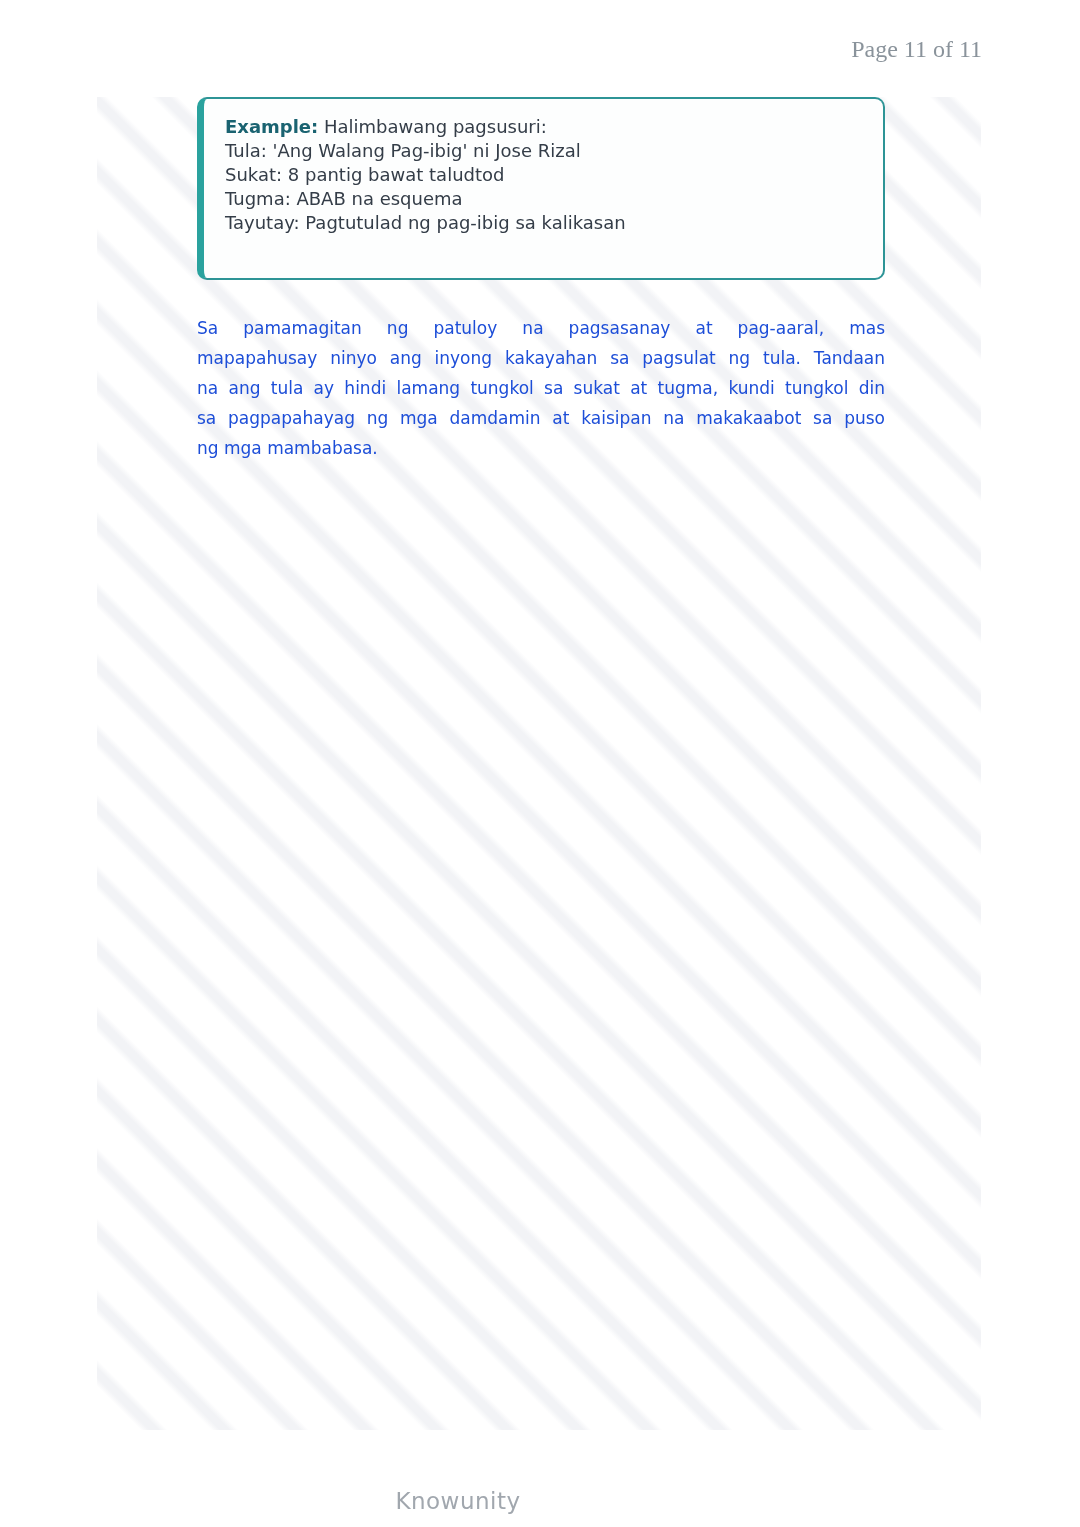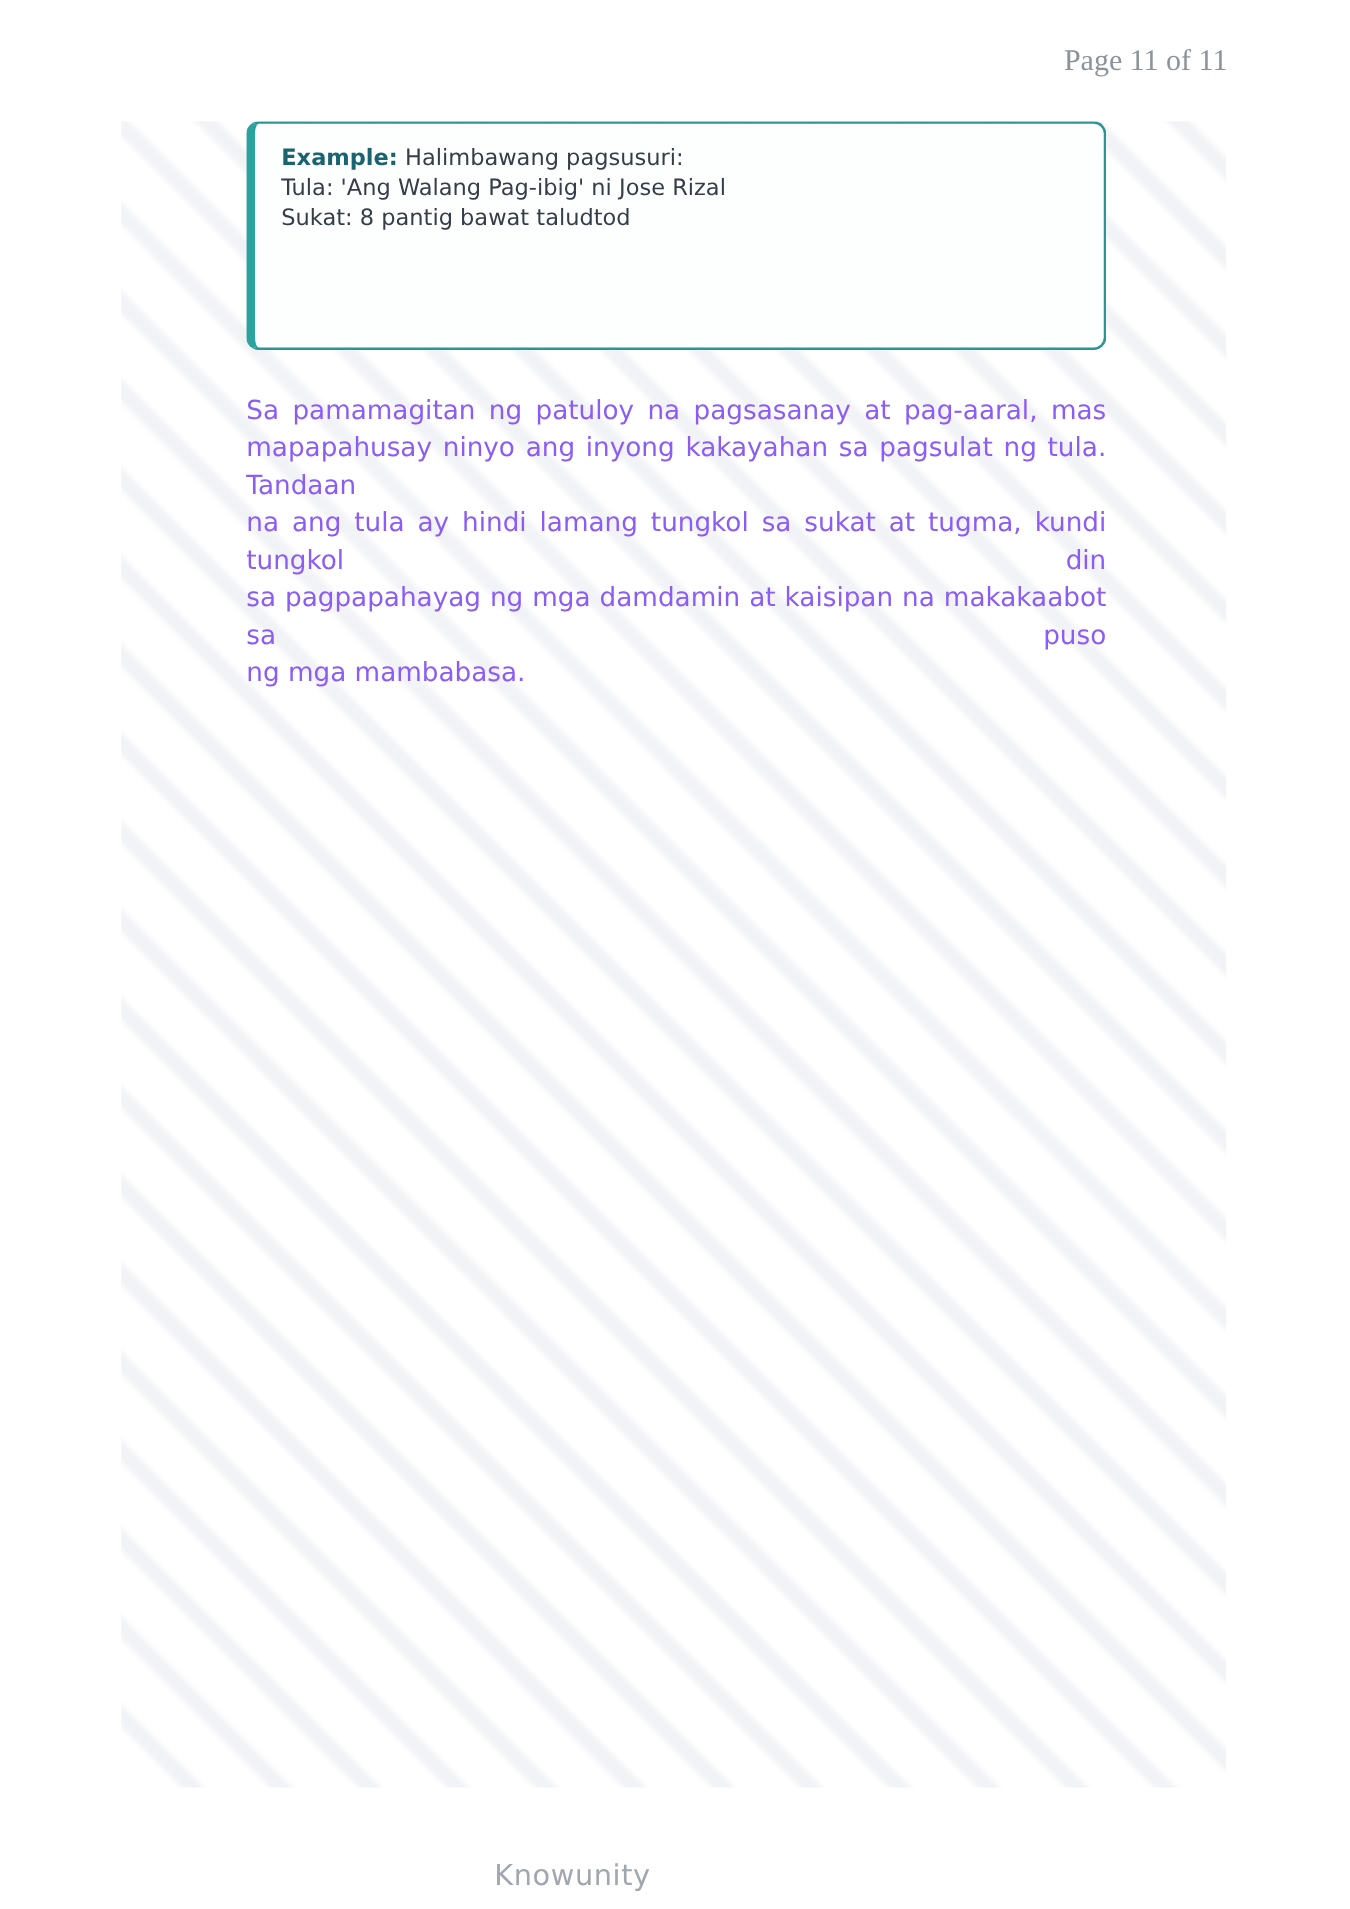--- a/index.html
+++ b/index.html
@@ -49,23 +49,23 @@
     line-height: 24px;
     color: #343d48;
   }
   .box-line { white-space: nowrap; }
   .box-label { font-weight: bold; color: #1a6371; }
 
   .body-paragraph {
     position: absolute;
     left: 197px; top: 313px;
     width: 688px;
-    font-size: 21px;
+    font-size: 17px;
     line-height: 30px;
-    color: #8b5cf6;
+    color: #1d4ed8;
   }
   .para-line { text-align: justify; text-align-last: justify; }
   .para-line.last { text-align-last: left; }
 
   .footer-brand {
     position: absolute;
     top: 1488px; left: 0;
     width: 916px;
     text-align: center;
     font-size: 23px;
@@ -82,20 +82,22 @@
 
   <div class="page-indicator">Page 11 of 11</div>
 
   <div class="example-box">
     <p class="box-line">
       <span class="box-label">Example:</span>
       <span>Halimbawang pagsusuri:</span>
     </p>
     <p class="box-line">Tula: 'Ang Walang Pag-ibig' ni Jose Rizal</p>
     <p class="box-line">Sukat: 8 pantig bawat taludtod</p>
+    <p class="box-line">Tugma: ABAB na esquema</p>
+    <p class="box-line">Tayutay: Pagtutulad ng pag-ibig sa kalikasan</p>
   </div>
 
   <div class="body-paragraph">
     <div class="para-line">Sa pamamagitan ng patuloy na pagsasanay at pag-aaral, mas</div>
     <div class="para-line">mapapahusay ninyo ang inyong kakayahan sa pagsulat ng tula. Tandaan</div>
     <div class="para-line">na ang tula ay hindi lamang tungkol sa sukat at tugma, kundi tungkol din</div>
     <div class="para-line">sa pagpapahayag ng mga damdamin at kaisipan na makakaabot sa puso</div>
     <div class="para-line last">ng mga mambabasa.</div>
   </div>
 

